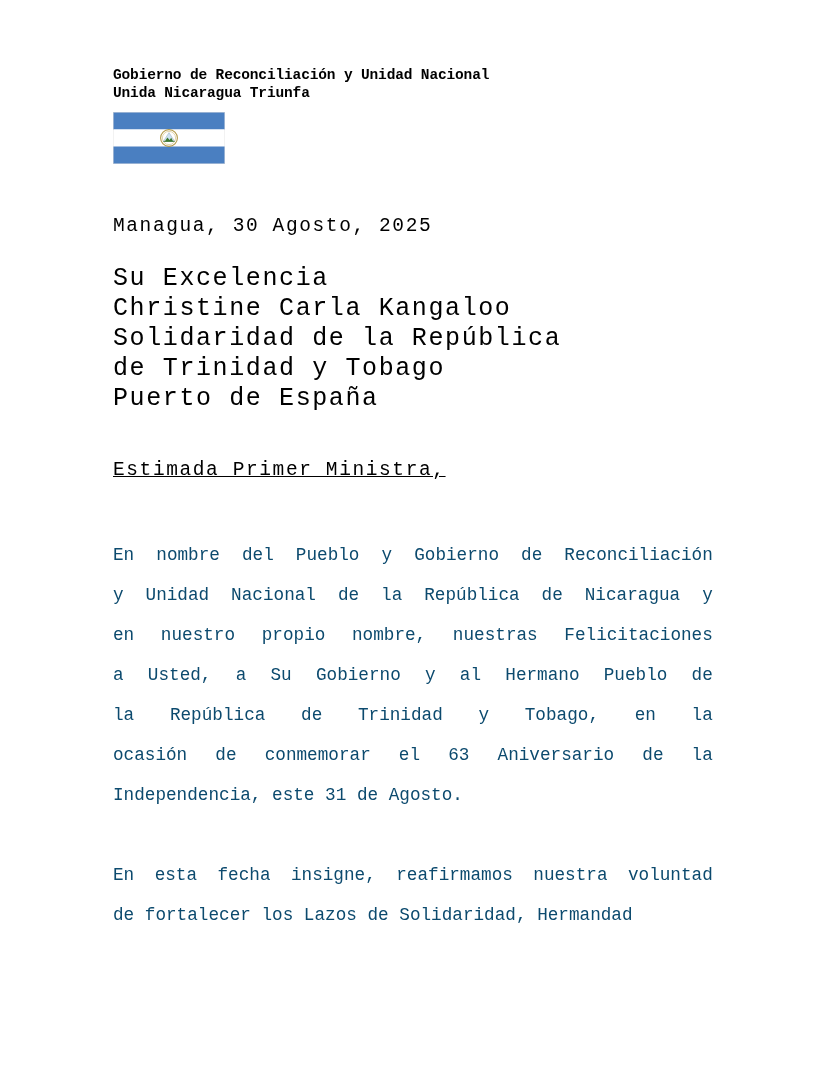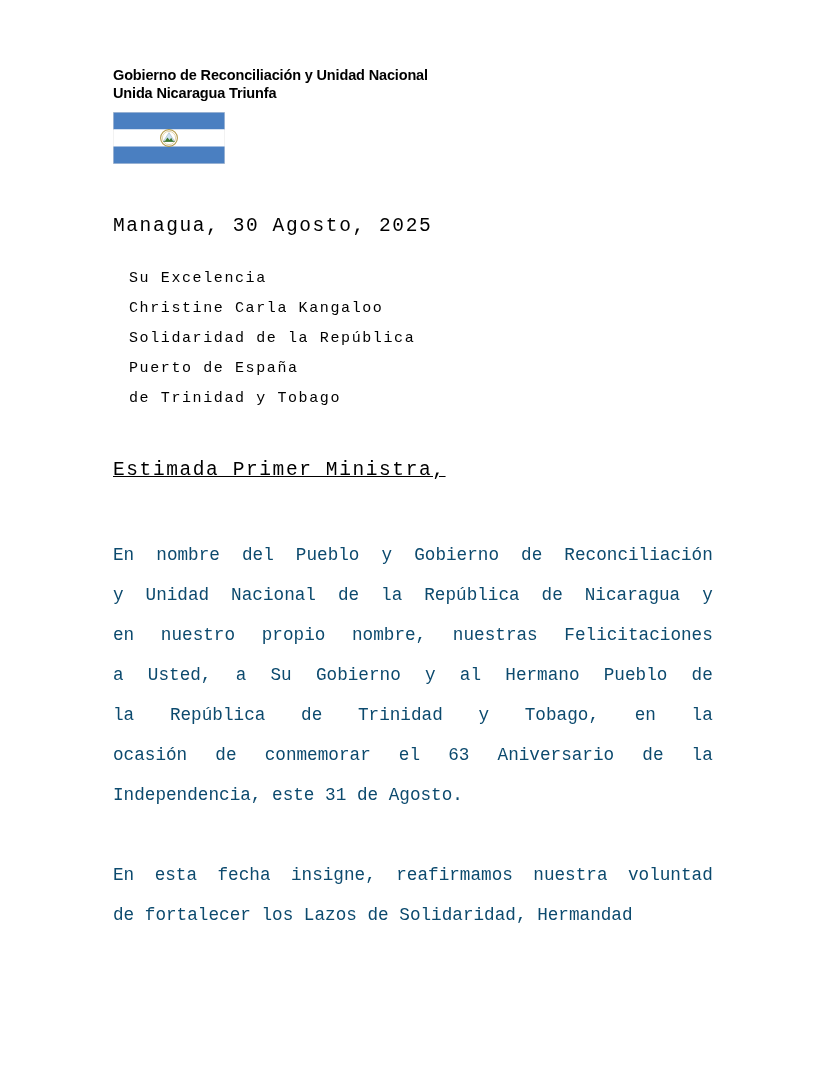--- a/index.html
+++ b/index.html
@@ -17,21 +17,21 @@
   }
 
   
   .letterhead {
     position: absolute;
     left: 113px;
     top: 66px;
     width: 620px;
   }
   .letterhead-line {
-    font-family: Liberation Sans, sans-serif;
+    font-family: Liberation Mono, monospace;
     font-weight: bold;
     font-size: 14.5px;
     line-height: 18px;
     letter-spacing: -0.15px;
     color: #000000;
     white-space: nowrap;
   }
 
   
   .flag {
@@ -56,25 +56,24 @@
     margin-top: 28px;
   }
 
   .address-block {
     position: absolute;
     left: 113px;
     top: 264px;
     color: #000000;
   }
   .address-line {
-    font-size: 15px;
+    font-size: 25px;
     line-height: 30px;
     letter-spacing: 1.6px;
     white-space: pre;
-    margin-left: 16px;
   }
 
   .salutation {
     position: absolute;
     left: 113px;
     top: 455px;
     font-size: 19.5px;
     line-height: 30px;
     letter-spacing: 1.6px;
     color: #000000;
@@ -140,22 +139,22 @@
       </g>
     </svg>
   </div>
 
   <div class="date-line">Managua, 30 Agosto, 2025</div>
 
   <div class="address-block">
     <div class="address-line">Su Excelencia</div>
     <div class="address-line">Christine Carla Kangaloo</div>
     <div class="address-line">Solidaridad de la República</div>
+    <div class="address-line">de Trinidad y Tobago</div>
     <div class="address-line">Puerto de España</div>
-    <div class="address-line">de Trinidad y Tobago</div>
   </div>
 
   <div class="salutation">Estimada Primer Ministra,</div>
 
   <div class="body-para para-1">
       <div class="body-line"><span class="w">En</span><span class="w">nombre</span><span class="w">del</span><span class="w">Pueblo</span><span class="w">y</span><span class="w">Gobierno</span><span class="w">de</span><span class="w">Reconciliación</span></div>
       <div class="body-line"><span class="w">y</span><span class="w">Unidad</span><span class="w">Nacional</span><span class="w">de</span><span class="w">la</span><span class="w">República</span><span class="w">de</span><span class="w">Nicaragua</span><span class="w">y</span></div>
       <div class="body-line"><span class="w">en</span><span class="w">nuestro</span><span class="w">propio</span><span class="w">nombre,</span><span class="w">nuestras</span><span class="w">Felicitaciones</span></div>
       <div class="body-line"><span class="w">a</span><span class="w">Usted,</span><span class="w">a</span><span class="w">Su</span><span class="w">Gobierno</span><span class="w">y</span><span class="w">al</span><span class="w">Hermano</span><span class="w">Pueblo</span><span class="w">de</span></div>
       <div class="body-line"><span class="w">la</span><span class="w">República</span><span class="w">de</span><span class="w">Trinidad</span><span class="w">y</span><span class="w">Tobago,</span><span class="w">en</span><span class="w">la</span></div>

